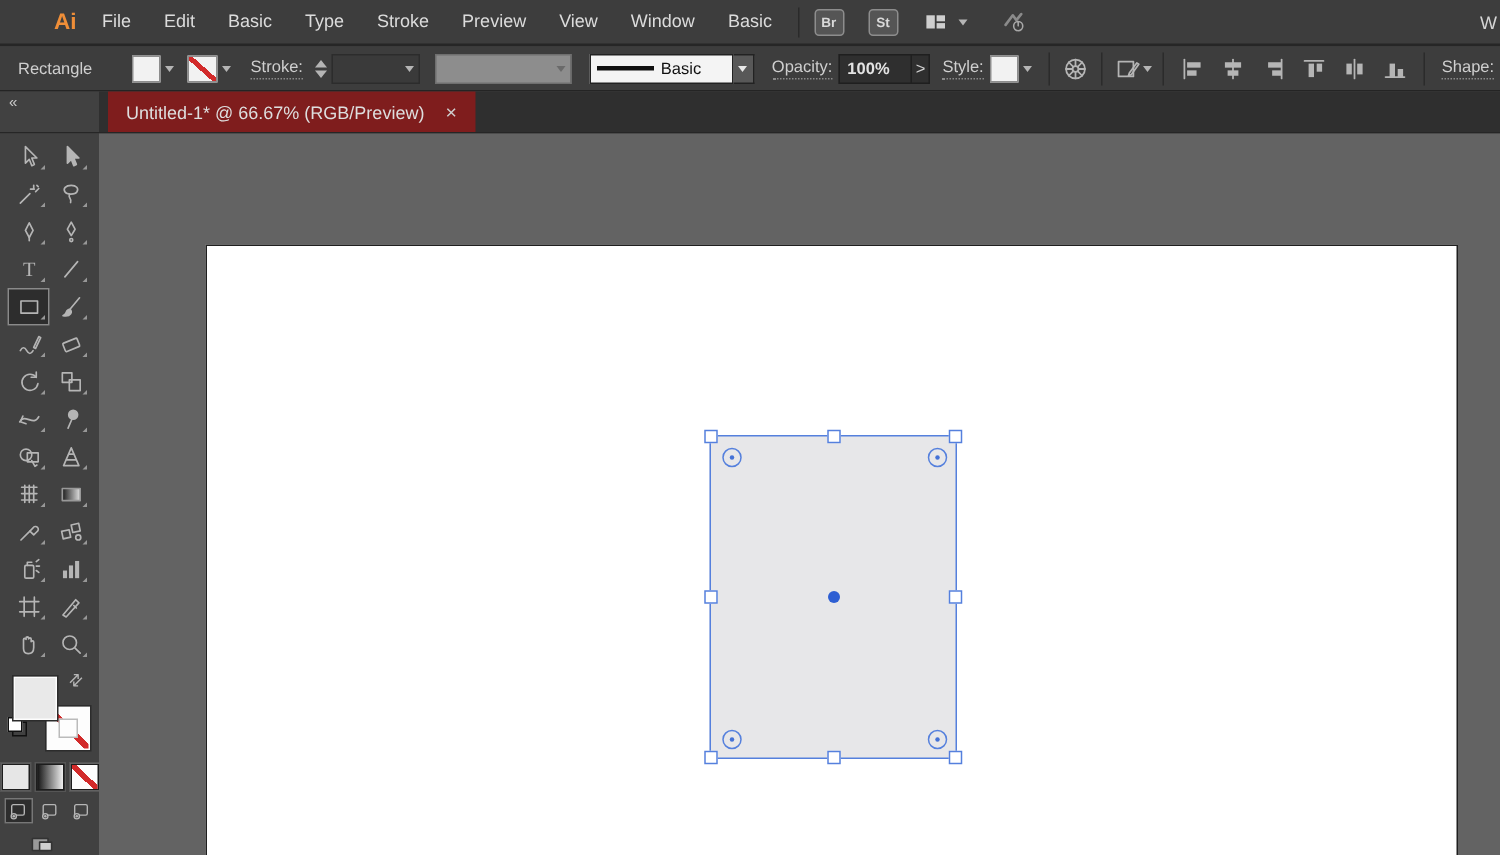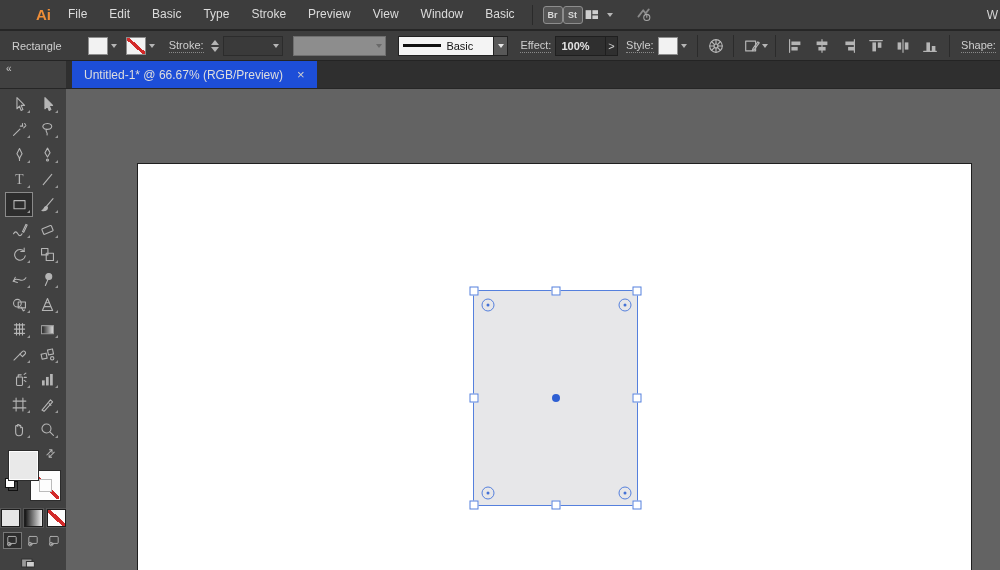--- a/index.html
+++ b/index.html
@@ -8,21 +8,21 @@
     background:#636363;font-family:"Liberation Sans",sans-serif;
     -webkit-font-smoothing:antialiased;user-select:none;
   }
   
   .menubar{position:absolute;top:0;left:0;right:0;height:29px;background:#3d3d3d;
     border-bottom:2px solid #262626;display:flex;align-items:center;color:#dcdcdc;font-size:12px;padding-left:28px;}
   .ai-logo{font-weight:bold;font-size:15px;margin:0 6px 0 8px;}
   .menu-item{padding:0 11px;line-height:29px;cursor:default;margin-top:48px;}
   .mb-sep{width:1px;height:20px;background:#2a2a2a;margin:0 10px 0 6px;}
   .badge{width:18px;height:16px;border:1px solid #8d8d8d;border-radius:3px;background:#555;
-    color:#d9d9d9;font-size:9px;font-weight:bold;display:flex;align-items:center;justify-content:center;}
+    color:#d9d9d9;font-size:9px;font-weight:bold;display:flex;align-items:center;justify-content:center;margin-right:16px;}
   .mb-icon{display:flex;align-items:center;margin-right:6px;}
   .mb-icon svg{width:18px;height:16px;}
   .chev{width:0;height:0;border-left:4px solid transparent;border-right:4px solid transparent;
     border-top:5px solid #b5b5b5;display:inline-block;}
   .chev.small{border-left-width:3px;border-right-width:3px;border-top-width:4px;}
   .mb-right{margin-left:auto;margin-right:2px;font-size:12px;color:#d5d5d5;}
   
   .controlbar{position:absolute;top:31px;left:0;right:0;height:29px;background:#3d3d3d;
     border-bottom:1px solid #242424;display:flex;align-items:center;color:#cfcfcf;font-size:11px;white-space:nowrap;}
   .cb-label{margin:0 4px;text-align:right;}
@@ -50,21 +50,21 @@
   .more-btn{width:12px;height:18px;background:#2f2f2f;border:1px solid #1f1f1f;border-left:none;
     color:#cfcfcf;display:flex;align-items:center;justify-content:center;font-size:11px;}
   .cb-sep{width:1px;height:22px;background:#2b2b2b;margin:0 7px;}
   .cb-icon{display:flex;align-items:center;justify-content:center;width:22px;height:22px;}
   .cb-icon svg{width:18px;height:18px;}
   .align-group{display:flex;align-items:center;gap:3px;}
   .align-group .cb-icon{width:24px;}
   
   .tabbar{position:absolute;top:61px;left:0;right:0;height:27px;background:#2f2f2f;display:flex;border-bottom:1px solid #262626;}
   .tabbar-left{width:66px;background:#414141;color:#c8c8c8;font-size:10px;letter-spacing:-1px;padding:2px 0 0 6px;box-sizing:border-box;}
-  .tab{background:#1d4ed8;display:flex;align-items:center;padding:0 12px;margin-left:6px;color:#dedede;font-size:12px;gap:14px;}
+  .tab{background:#7f1d1d;display:flex;align-items:center;padding:0 12px;margin-left:6px;color:#dedede;font-size:12px;gap:14px;}
   .tab-close{color:#cfcfcf;font-size:13px;}
   
   .toolbar{position:absolute;top:89px;left:0;width:66px;bottom:0;background:#414141;}
   .tools{display:grid;grid-template-columns:1fr 1fr;padding:3px 5px 0 5px;}
   .tool{height:25px;display:flex;align-items:center;justify-content:center;position:relative;}
   .tool svg{width:17px;height:17px;}
   .tool:after{content:"";position:absolute;right:3px;bottom:4px;
     border-left:3px solid transparent;border-bottom:3px solid #989898;}
   .tool.selected{background:#2d2d2d;outline:1px solid #8a8a8a;outline-offset:-1px;}
   svg{stroke:#b5b5b5;fill:none;stroke-width:1.3;stroke-linecap:round;stroke-linejoin:round;}
@@ -154,21 +154,21 @@
     </span>
   <span class="brush-dd" style="margin-left:8px;">
     <span class="brush-face">
         <span class="brush-line"></span>
         <span>Basic</span>
       </span>
     <span class="brush-chev">
         <span class="chev small" style="border-top-color:#e8e8e8;"></span>
       </span>
   </span>
-  <span class="cb-label dotted" style="margin-left:8px;">Effect:</span>
+  <span class="cb-label dotted" style="margin-left:8px;">Opacity:</span>
   <span class="field opacity-field">100%</span>
   <span class="more-btn">&gt;</span>
   <span class="cb-label dotted" style="margin-left:8px;">Style:</span>
   <span class="swatch"></span>
   <span class="chevbox">
       <span class="chev small"></span>
     </span>
   <span class="cb-sep"></span>
   <span class="cb-icon">
       <svg viewBox="0 0 20 20" xmlns="http://www.w3.org/2000/svg">

